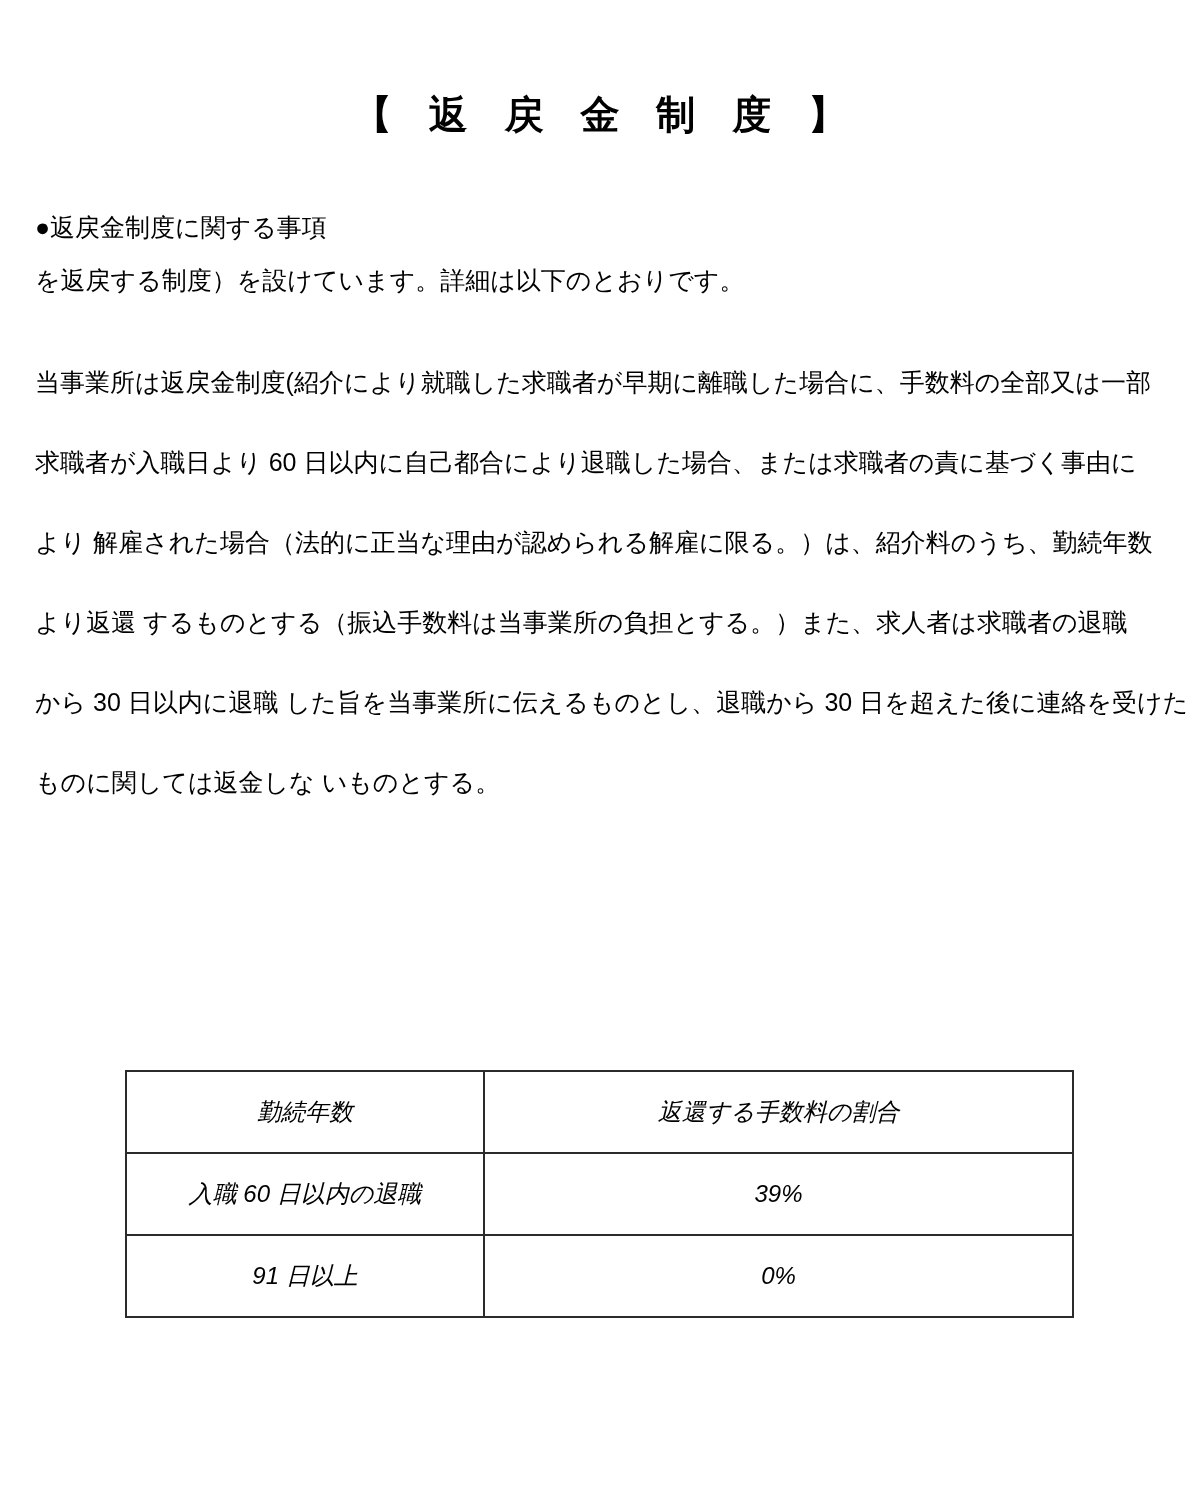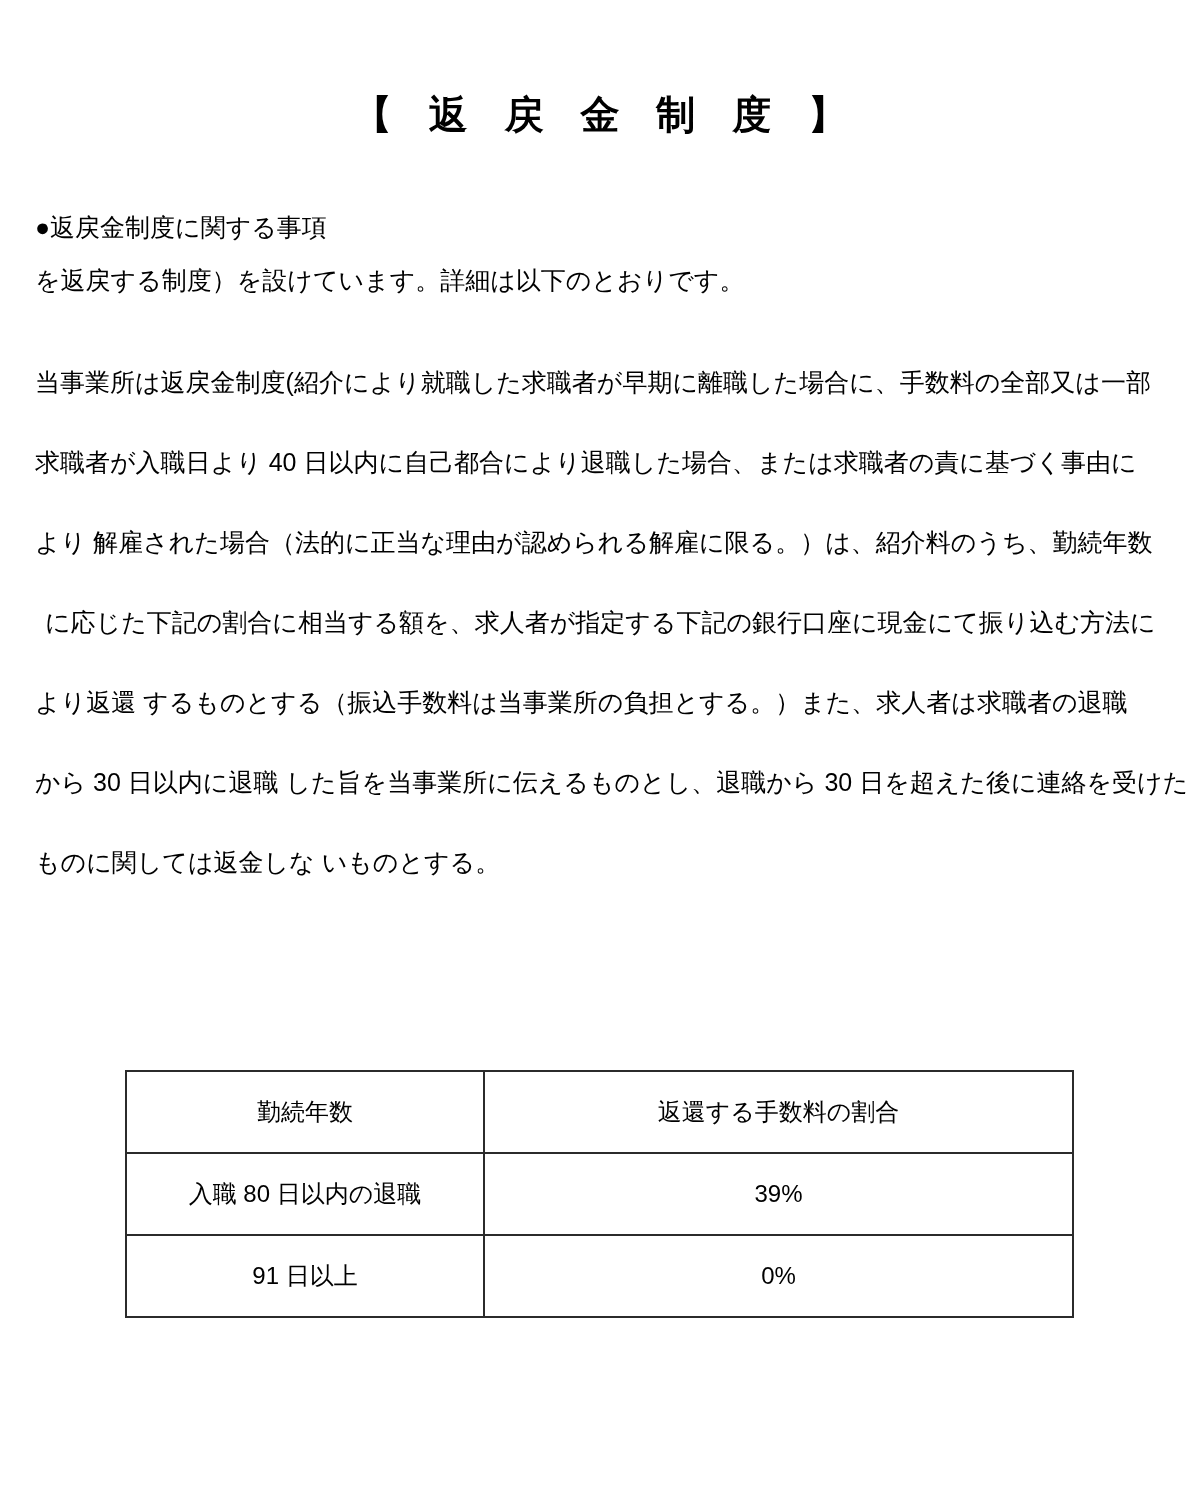--- a/index.html
+++ b/index.html
@@ -97,39 +97,39 @@
   table.fee-table td {
     border: 2px solid #2b2b2b;
     height: 80px;
     text-align: center;
     vertical-align: middle;
     font-size: 24px;
     font-weight: 400;
     padding: 0 6px;
     white-space: pre;
     color: #000000;
+    font-style: italic;
   }
 </style>
 </head>
 <body>
 
 <div class="page">
 
   <h1 class="doc-title">【 返 戻 金 制 度 】</h1>
 
   <div class="body-block">
 
     <div class="section-heading">●返戻金制度に関する事項</div>
 
     <div class="para">
       <div class="para-line">を返戻する制度）を設けています。詳細は以下のとおりです。</div>
       <div class="para-line first-para-top">当事業所は返戻金制度(紹介により就職した求職者が早期に離職した場合に、手数料の全部又は一部</div>
-      <div class="para-line">求職者が入職日より 40 日以内に自己都合により退職した場合、または求職者の責に基づく事由に</div>
+      <div class="para-line">求職者が入職日より 60 日以内に自己都合により退職した場合、または求職者の責に基づく事由に</div>
       <div class="para-line">より 解雇された場合（法的に正当な理由が認められる解雇に限る。）は、紹介料のうち、勤続年数</div>
-      <div class="para-line indent-1">に応じた下記の割合に相当する額を、求人者が指定する下記の銀行口座に現金にて振り込む方法に</div>
       <div class="para-line">より返還 するものとする（振込手数料は当事業所の負担とする。）また、求人者は求職者の退職</div>
       <div class="para-line">から 30 日以内に退職 した旨を当事業所に伝えるものとし、退職から 30 日を超えた後に連絡を受けた</div>
       <div class="para-line">ものに関しては返金しな いものとする。</div>
     </div>
 
   </div>
 
   <div class="fee-table-wrap">
     <table class="fee-table">
       <colgroup>
@@ -137,21 +137,21 @@
         <col class="col-rate">
       </colgroup>
       <thead>
         <tr>
           <th>勤続年数</th>
           <th>返還する手数料の割合</th>
         </tr>
       </thead>
       <tbody>
         <tr>
-          <td>入職 80 日以内の退職</td>
+          <td>入職 60 日以内の退職</td>
           <td>39%</td>
         </tr>
         <tr>
           <td>91 日以上</td>
           <td>0%</td>
         </tr>
       </tbody>
     </table>
   </div>
 

